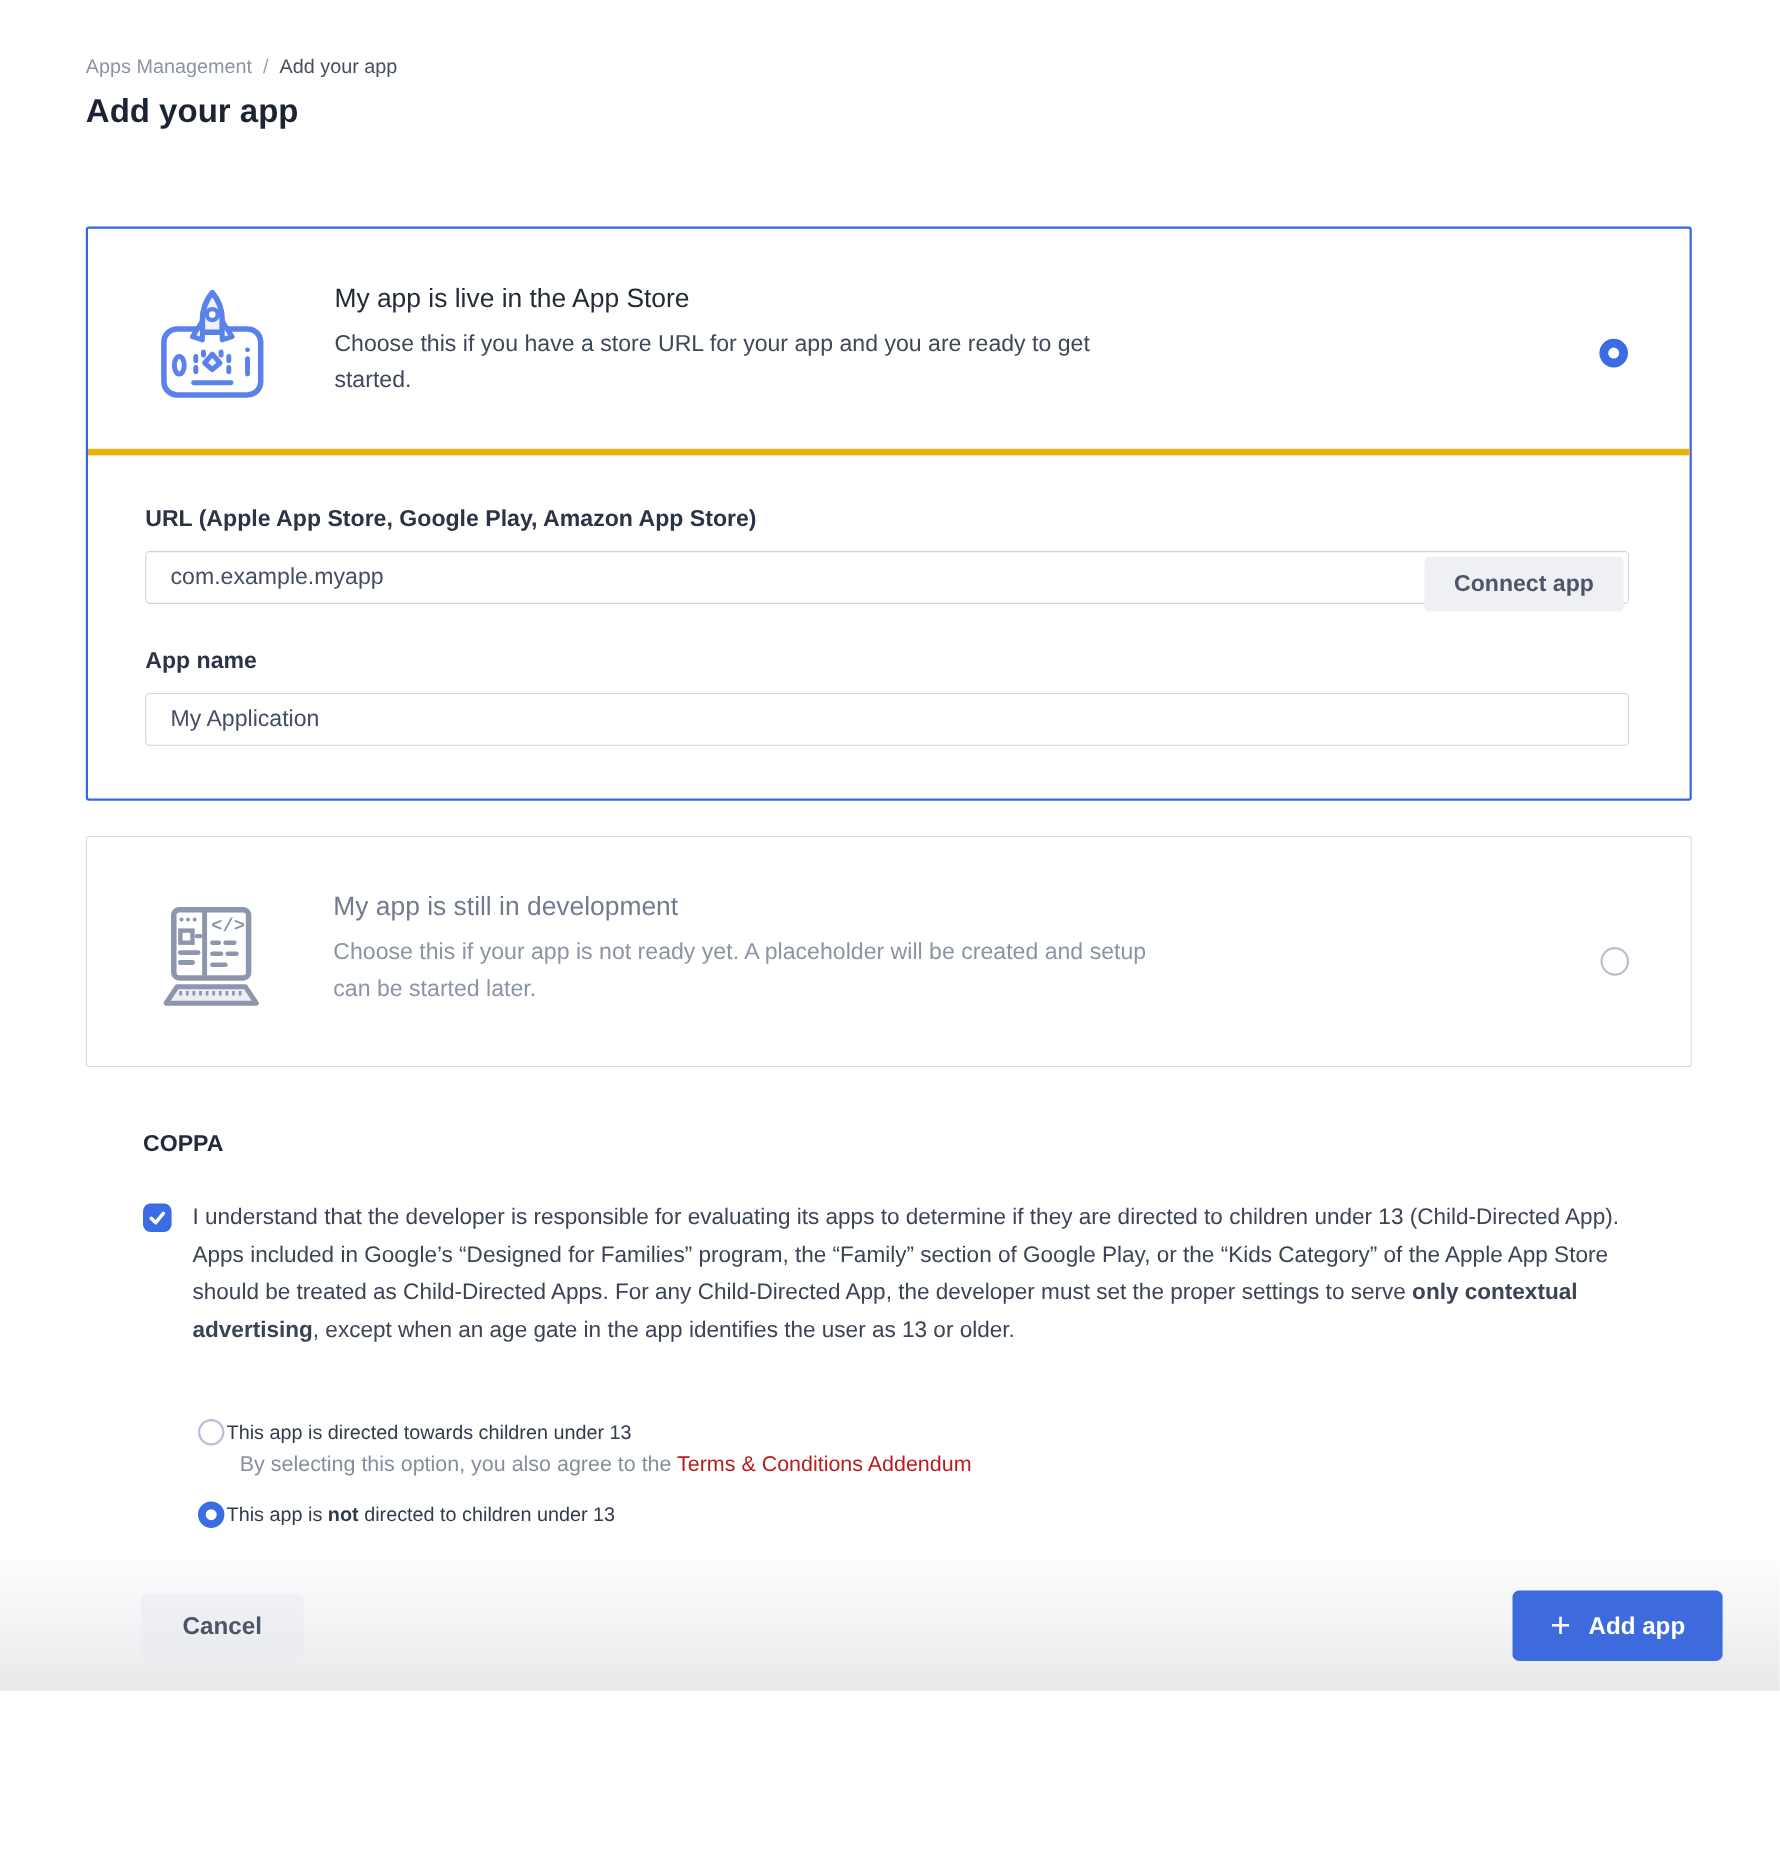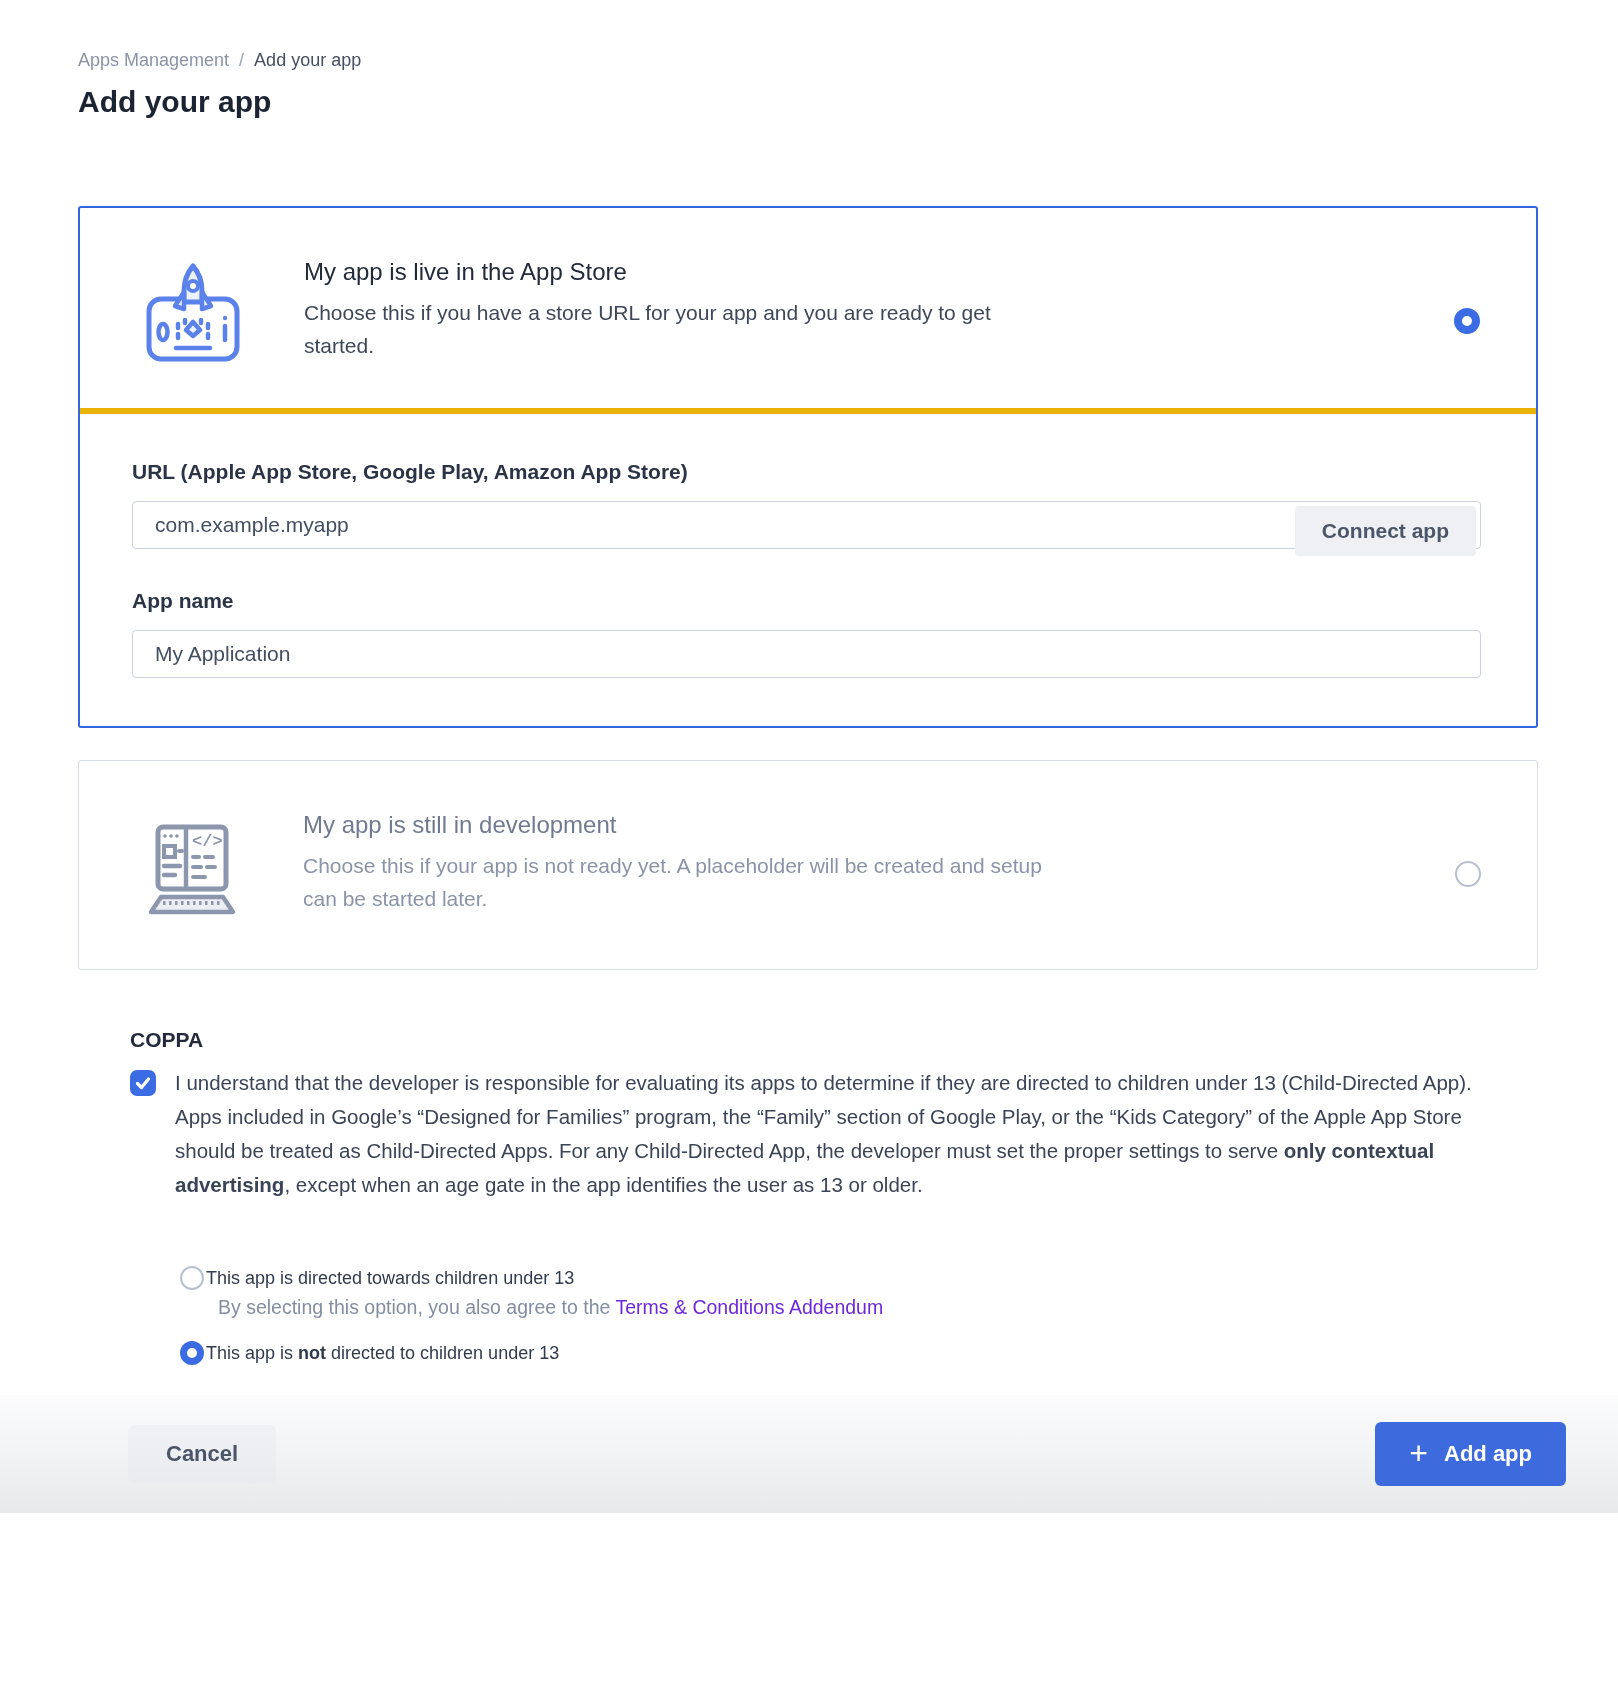--- a/index.html
+++ b/index.html
@@ -50,36 +50,36 @@
     position:absolute; right:5px; top:5px; height:50px; padding:0 27px;
     background:#eef0f3; border:none; border-radius:4px;
     font-family:"Liberation Sans", sans-serif; font-size:21px; font-weight:700;
     color:#4c5669; cursor:pointer;
   }
 
   .coppa { margin-top:58px; padding-left:52px; }
   .coppa-heading { font-size:21px; font-weight:700; color:#232b3b; }
   .coppa-intro { margin-top:16px; font-size:19.5px; line-height:28px; color:#5a6477; max-width:1340px; }
 
-  .ack-row { margin-top:14px; display:flex; align-items:flex-start; }
+  .ack-row { margin-top:38px; display:flex; align-items:flex-start; }
   .checkbox {
     width:26px; height:26px; border-radius:7px; background:#3b6ce4;
     flex-shrink:0; margin-top:4px; display:flex; align-items:center; justify-content:center;
     cursor:pointer;
   }
   .ack-text { margin-left:19px; font-size:20.5px; line-height:34px; color:#3b4456; max-width:1318px; }
   .ack-text b, .radio-label b { font-weight:700; }
 
   .coppa-options { margin-top:64px; margin-left:50px; }
   .option-row { display:flex; align-items:center; }
   .radio.small { width:24px; height:24px; }
   .radio.small.on { border:7px solid #3b6ce4; }
   .radio-label { margin-left:2px; font-size:18px; color:#323b4d; cursor:pointer; }
   .option-note { margin:6px 0 22px 38px; font-size:19.5px; color:#848ea0; }
-  .link { color:#6d28d9; cursor:pointer; text-decoration:none; }
+  .link { color:#b91c1c; cursor:pointer; text-decoration:none; }
 
   .footer {
     margin-top:30px; height:118px; width:1618px;
     background:linear-gradient(180deg, #fcfcfd 0%, #f3f4f6 45%, #e8e9eb 100%);
     display:flex; align-items:center; justify-content:space-between;
     padding:0 52px 0 128px;
   }
   .cancel-btn {
     height:58px; padding:0 38px; border:none; border-radius:6px;
     background:linear-gradient(180deg,#f0f1f4,#e9ebef);

